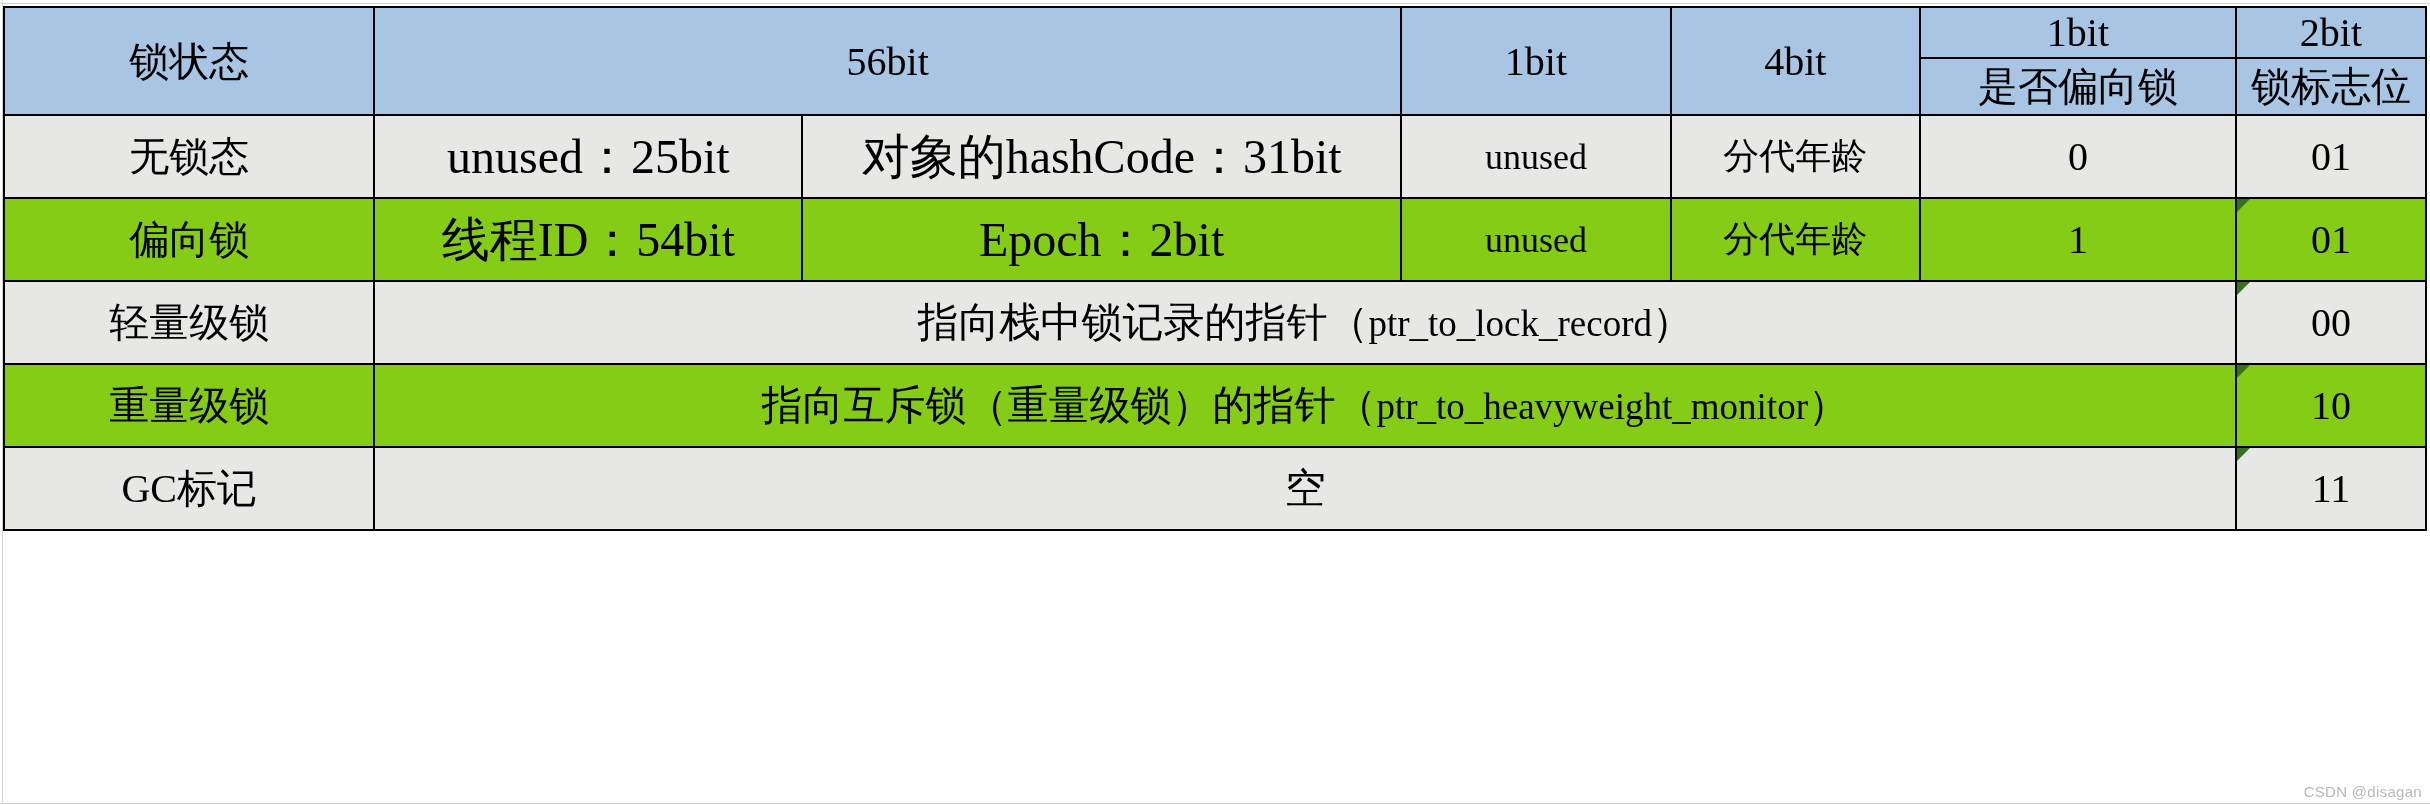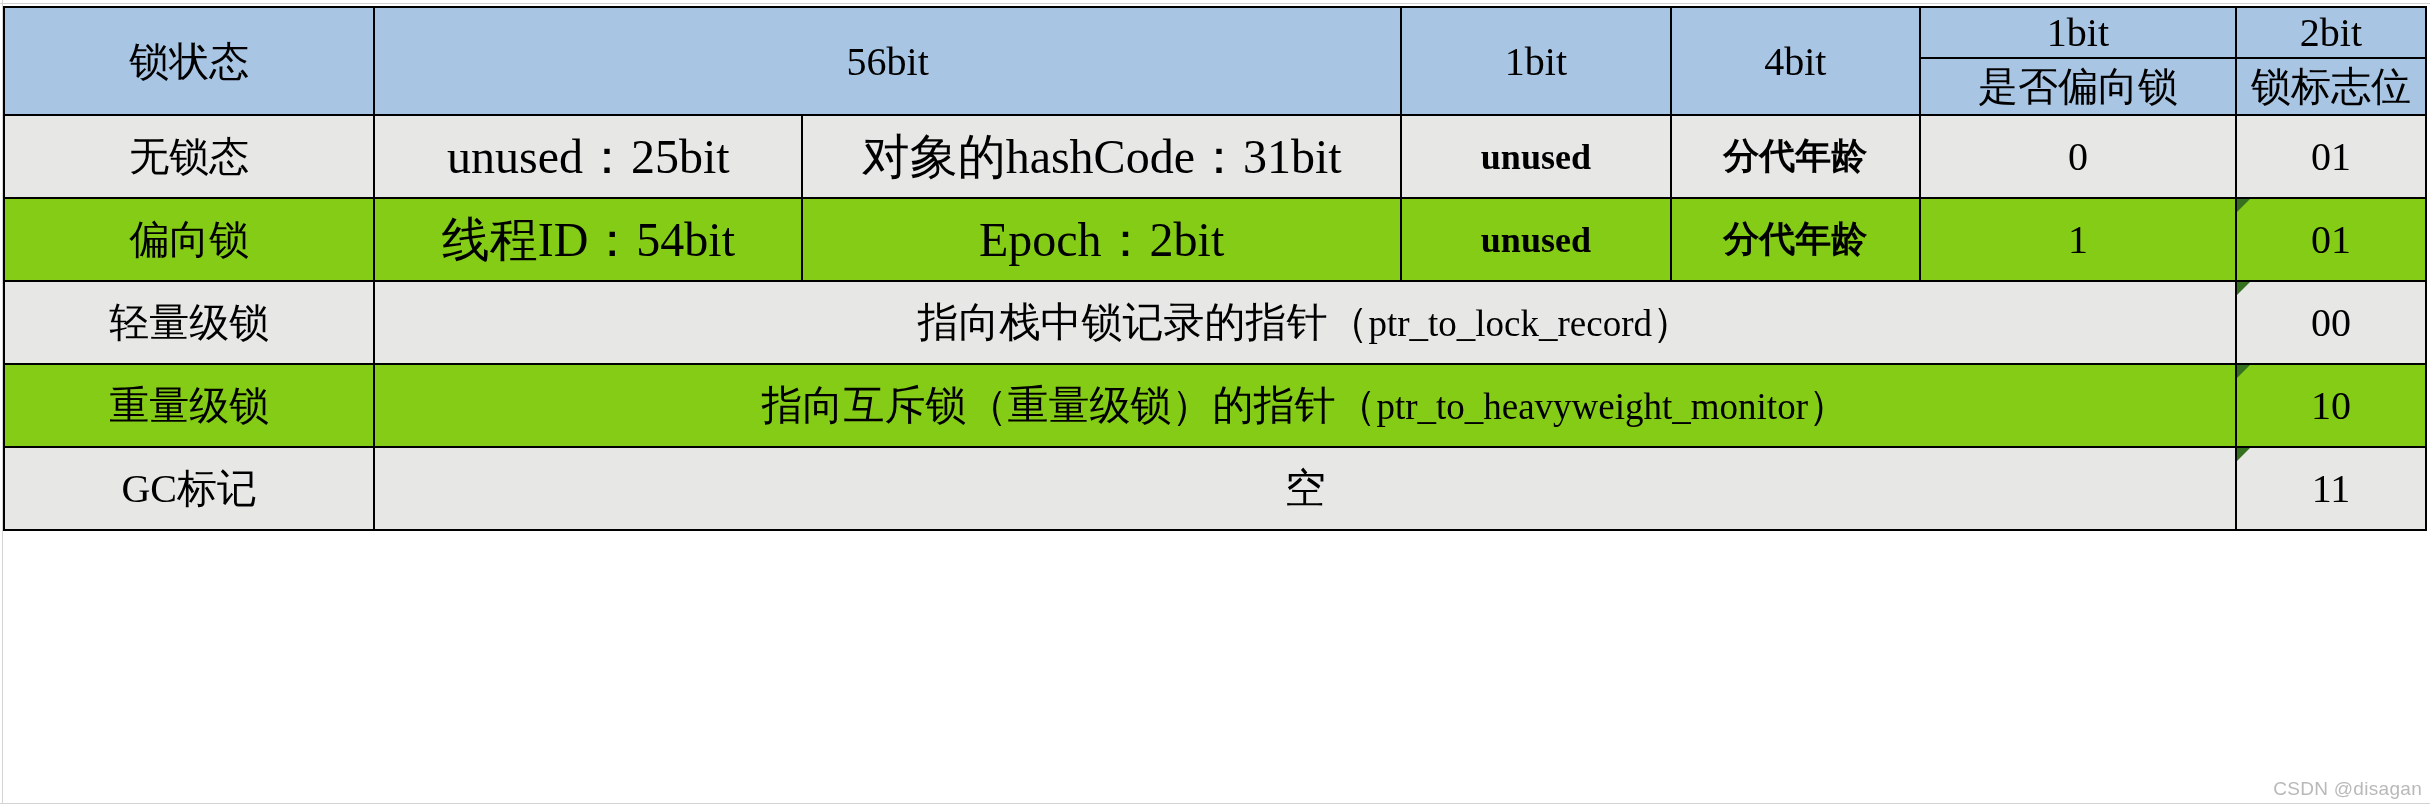--- a/index.html
+++ b/index.html
@@ -61,21 +61,21 @@
   }
   .hdr-tall { height: 98px; }
   .hdr-half { height: 49px; }
 
   
   .row-grey  { background: #e7e7e6; }
   .row-blue  { background: #84cc16; }
 
   .cell-lg  { font-size: 40px; }
   .cell-md  { font-size: 48px; }
-  .cell-sm  { font-size: 36px; font-weight: bold; }
+  .cell-sm  { font-size: 36px; }
 
   .rowh-1 { height: 83px; margin-top: 31px; }
   .rowh-2 { height: 83px; }
   .rowh-3 { height: 83px; }
 
   
   .ptr-cell { font-size: 41px; }
   .ptr-code {
     font-family: Liberation Serif, serif;
     font-size: 37px;
@@ -92,21 +92,21 @@
     border-bottom: 13px solid transparent;
     pointer-events: none;
   }
 
   
   .watermark {
     position: absolute;
     right: 8px;
     bottom: 4px;
     font-family: "Liberation Sans", "DejaVu Sans", sans-serif;
-    font-size: 19px;
+    font-size: 15px;
     color: #b9b9b9;
     letter-spacing: 0.3px;
     user-select: none;
   }
 
   
   .edge-line-top {
     position: absolute;
     left: 0; top: 3px;
     width: 2430px; height: 1px;

